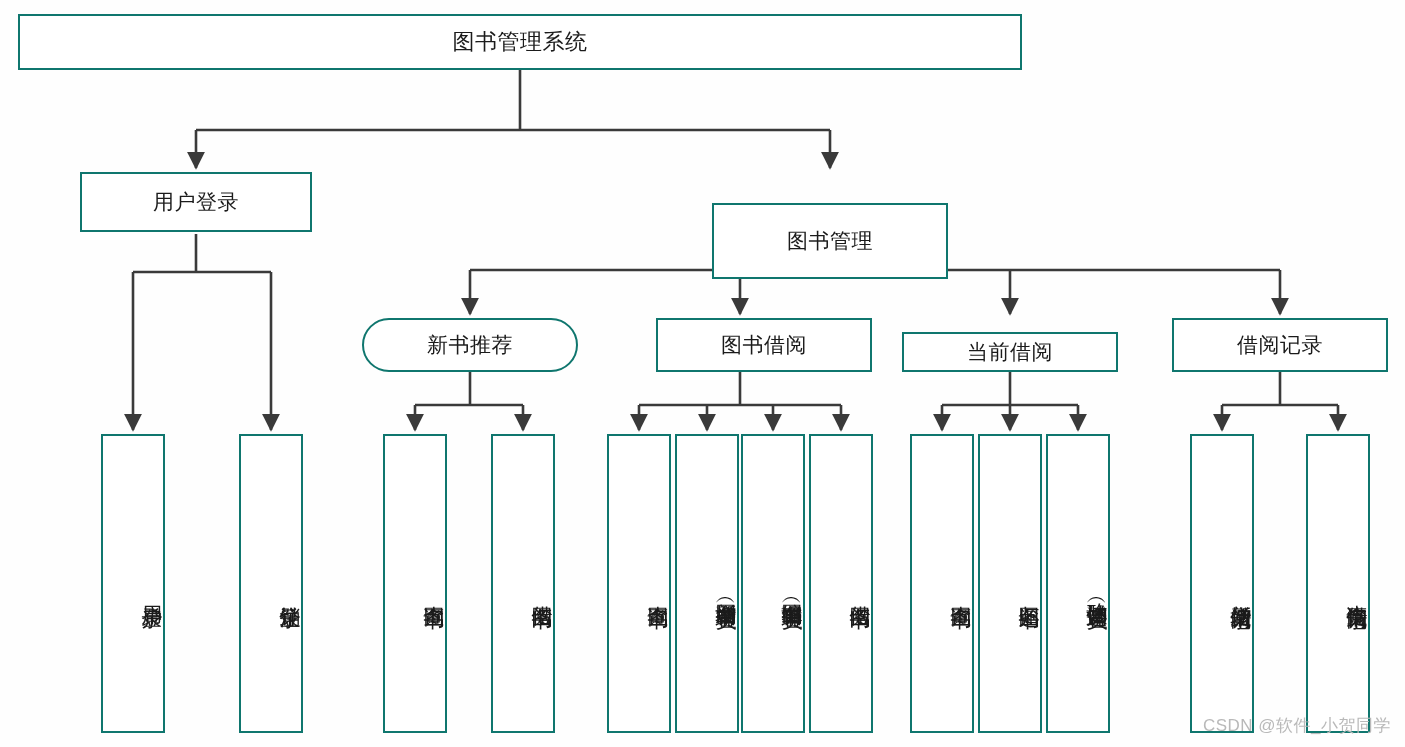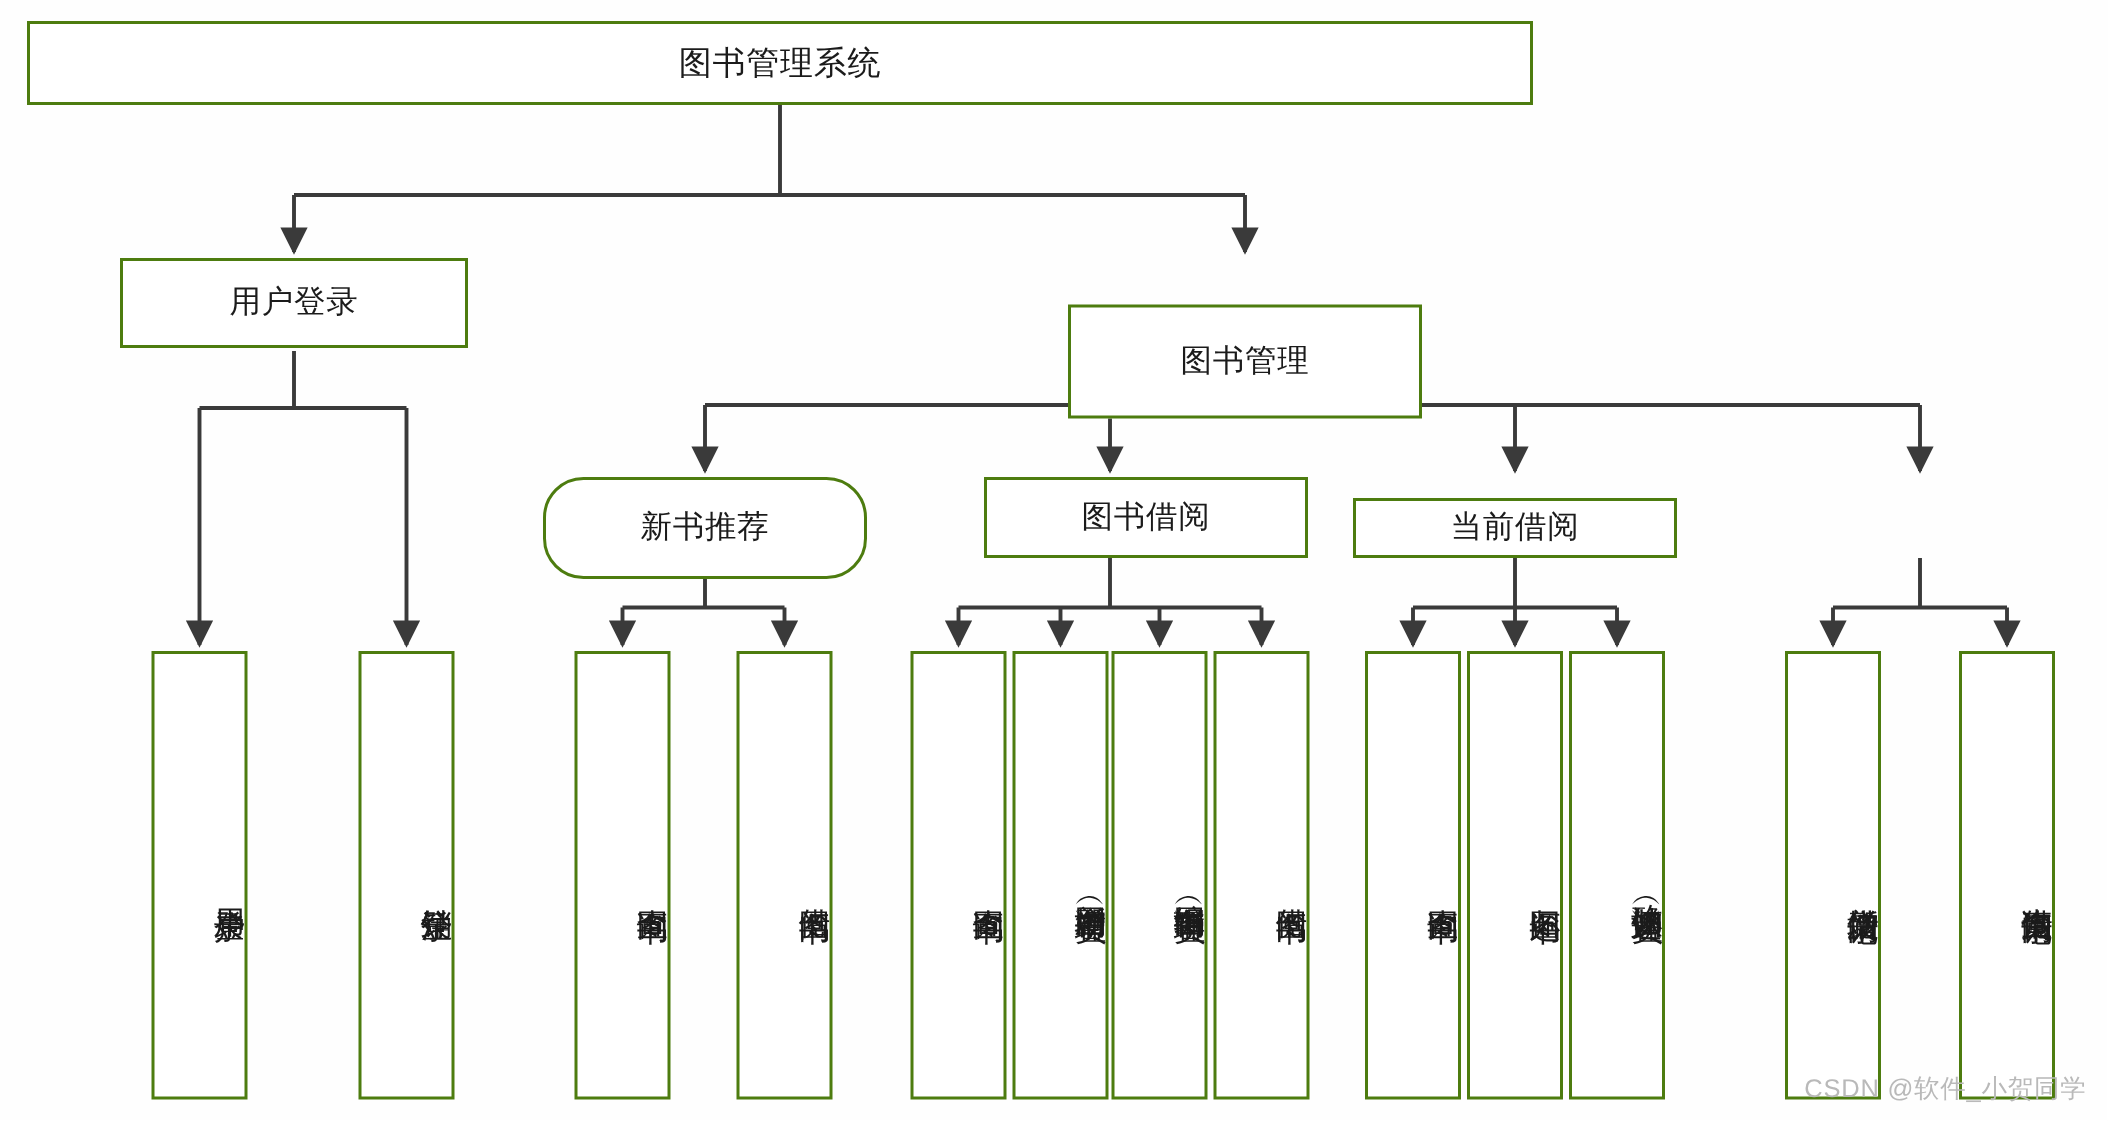--- a/index.html
+++ b/index.html
@@ -21,21 +21,21 @@
     position: absolute;
     left: 0;
     top: 0;
     width: 1405px;
     height: 747px;
   }
   .node {
     position: absolute;
     box-sizing: border-box;
     background: #ffffff;
-    border: 2px solid #4d7c0f;
+    border: 2px solid #0f766e;
     display: flex;
     align-items: center;
     justify-content: center;
     color: #1b1b1b;
   }
   .node.horiz {
     font-size: 21px;
     letter-spacing: 0.5px;
     line-height: 1.2;
   }
@@ -127,32 +127,35 @@
   </div>
 
   <div class="node horiz" style="left:80px; top:172px; width:232px; height:60px;">
     <span class="node-label">用户登录</span>
   </div>
 
   <div class="node horiz" style="left:712px; top:172px; width:236px; height:76px;margin-top:31px;">
     <span class="node-label">图书管理</span>
   </div>
 
-  <div class="node horiz" style="left:362px; top:318px; width:216px; height:68px;border-radius:27px;">
+  <div class="node horiz" style="left:362px; top:318px; width:216px; height:54px;border-radius:27px;">
     <span class="node-label">新书推荐</span>
   </div>
 
   <div class="node horiz" style="left:656px; top:318px; width:216px; height:54px;">
     <span class="node-label">图书借阅</span>
   </div>
 
   <div class="node horiz" style="left:902px; top:332px; width:216px; height:40px;">
     <span class="node-label">当前借阅</span>
   </div>
 
+  <div class="node horiz" style="left:1172px; top:318px; width:216px; height:54px;">
+    <span class="node-label">借阅记录</span>
+  </div>
 
   <div class="node vert" style="left:101px; top:434px; width:64px; height:299px;">
     <span class="node-label">用户登录</span>
   </div>
 
   <div class="node vert" style="left:239px; top:434px; width:64px; height:299px;">
     <span class="node-label">注销登录</span>
   </div>
 
   <div class="node vert" style="left:383px; top:434px; width:64px; height:299px;">

